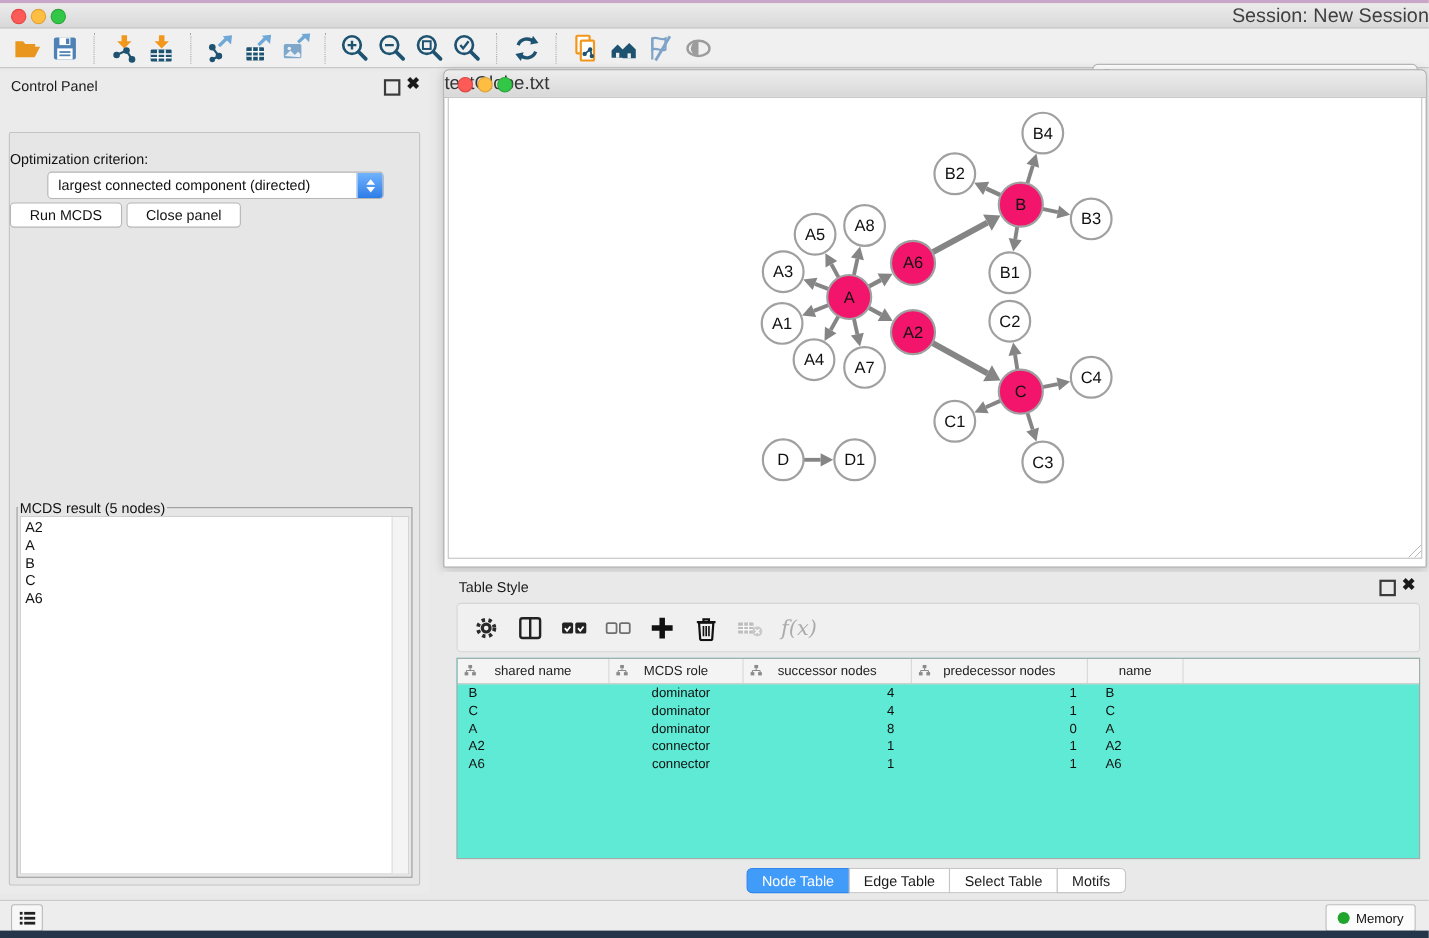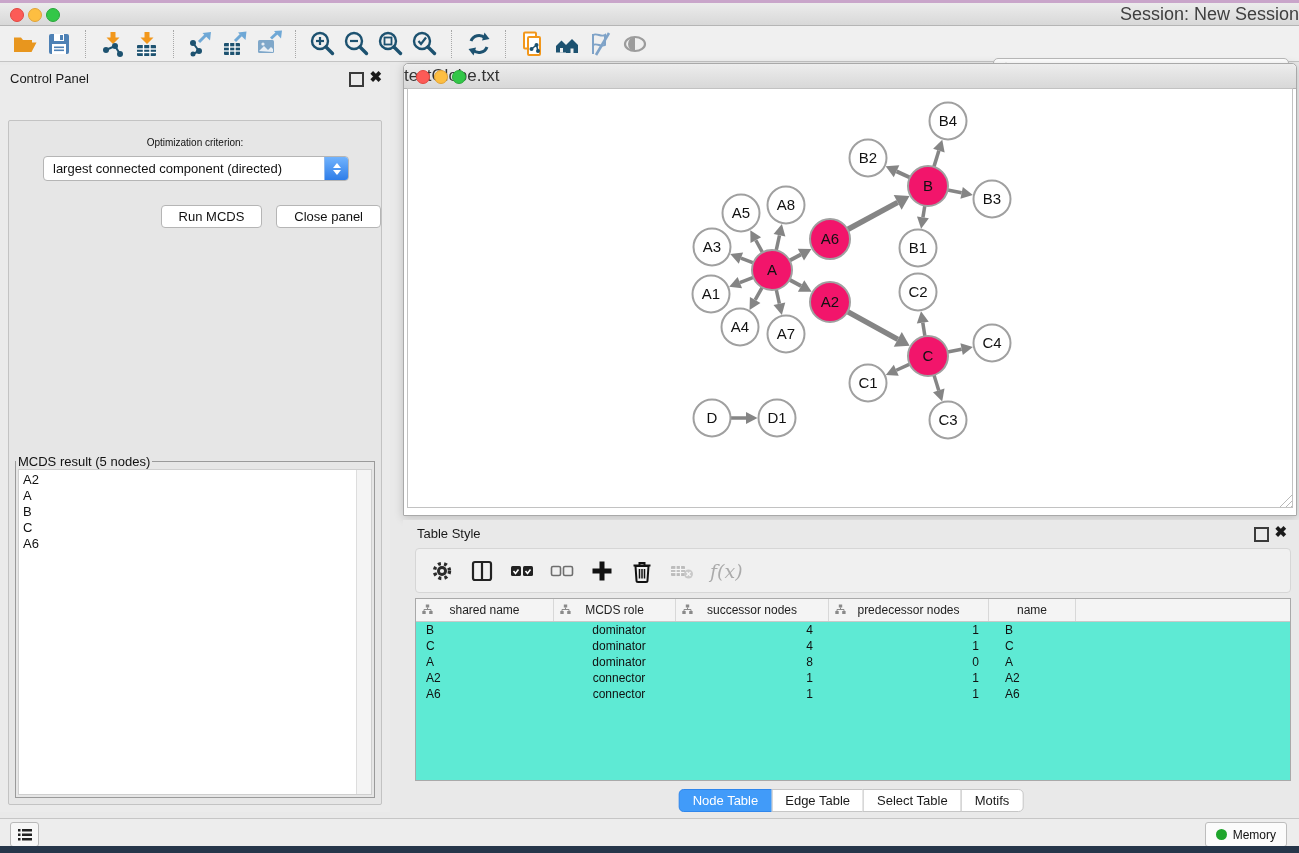--- a/index.html
+++ b/index.html
@@ -35,29 +35,29 @@
 
   .seggroup{display:inline-flex}
   .seg{padding:3px 13px;font-size:13px;background:#fff;border:1px solid #C6C6C6;margin-left:-1px;color:#1A1A1A;white-space:nowrap}
   .seg:first-child{border-radius:5px 0 0 5px;margin-left:0}
   .seg:last-child{border-radius:0 5px 5px 0}
   .seg.sel{background:#419BF9;border-color:#2F86EC;color:#fff}
   .cp-tabs{position:absolute;left:50%;top:31px;transform:translateX(-50%)}
 
   .cp-content{position:absolute;left:8px;top:55px;width:374px;height:685px;background:#E6E6E6;
               border:1px solid #C3C3C3;border-radius:2px;box-sizing:border-box}
-  .opt-label{position:absolute;left:0;top:16px;width:100%;text-align:center;font-size:10px;color:#111}
+  .opt-label{position:absolute;left:0;top:16px;width:100%;font-size:13px;color:#111}
   .dropdown{position:absolute;left:34px;top:35px;width:306px;height:25px;background:#fff;border:1px solid #B5B5B5;
             border-radius:4px;display:flex;align-items:center;box-sizing:border-box;overflow:hidden}
   .dropdown .dval{flex:1;font-size:13px;padding-left:9px;color:#111;white-space:nowrap}
   .stepper{width:23px;height:100%;background:linear-gradient(#71B3FD,#2E7DE8);border-left:1px solid #8FB9EE;
            display:flex;flex-direction:column;align-items:center;justify-content:center;gap:2px}
   .tri-up{width:0;height:0;border-left:4px solid transparent;border-right:4px solid transparent;border-bottom:5px solid #fff}
   .tri-dn{width:0;height:0;border-left:4px solid transparent;border-right:4px solid transparent;border-top:5px solid #fff}
-  .btnrow{position:absolute;left:0;top:84px;width:100%;display:flex;justify-content:flex-end;gap:14px}
+  .btnrow{position:absolute;left:0;top:63px;width:100%;display:flex;justify-content:flex-start;gap:4px}
   .pbtn{background:#fff;border:1px solid #B5B5B5;border-radius:4px;font-size:13px;padding:3px 17px;color:#111;
         font-family:"Liberation Sans",sans-serif}
   .resultbox{position:absolute;left:6px;top:333px;width:358px;height:342px;border:1px solid #9A9A9A;
              margin:0;padding:0;background:#E6E6E6}
   .resultbox legend{font-size:13px;color:#111;margin-left:0;padding:0 2px}
   .listbox{position:absolute;left:2px;right:2px;top:0px;bottom:2px;background:#fff;border:1px solid #CFCFCF}
   .listbox .items{position:absolute;left:4px;top:2px;font-size:13px;color:#111;line-height:16px}
   .scrolltrack{position:absolute;right:0;top:0;bottom:0;width:14px;background:#F4F4F4;border-left:1px solid #DDD}
 
   

